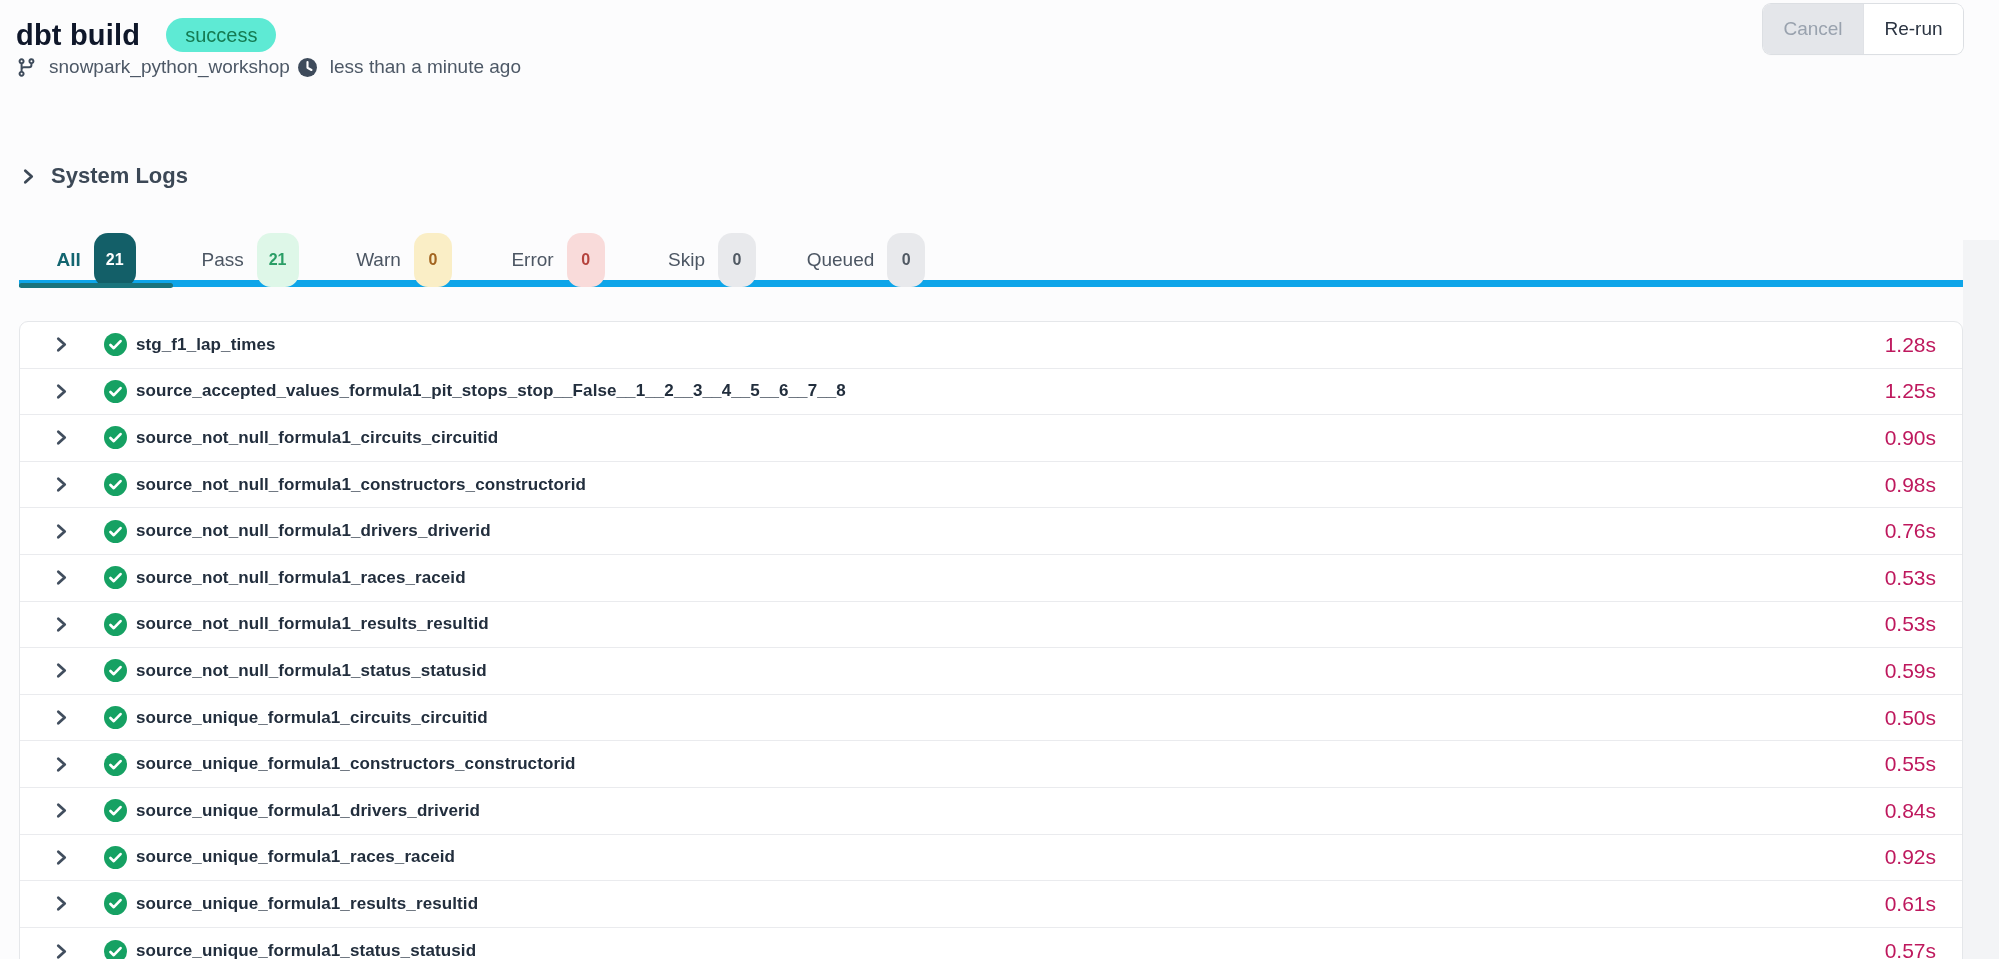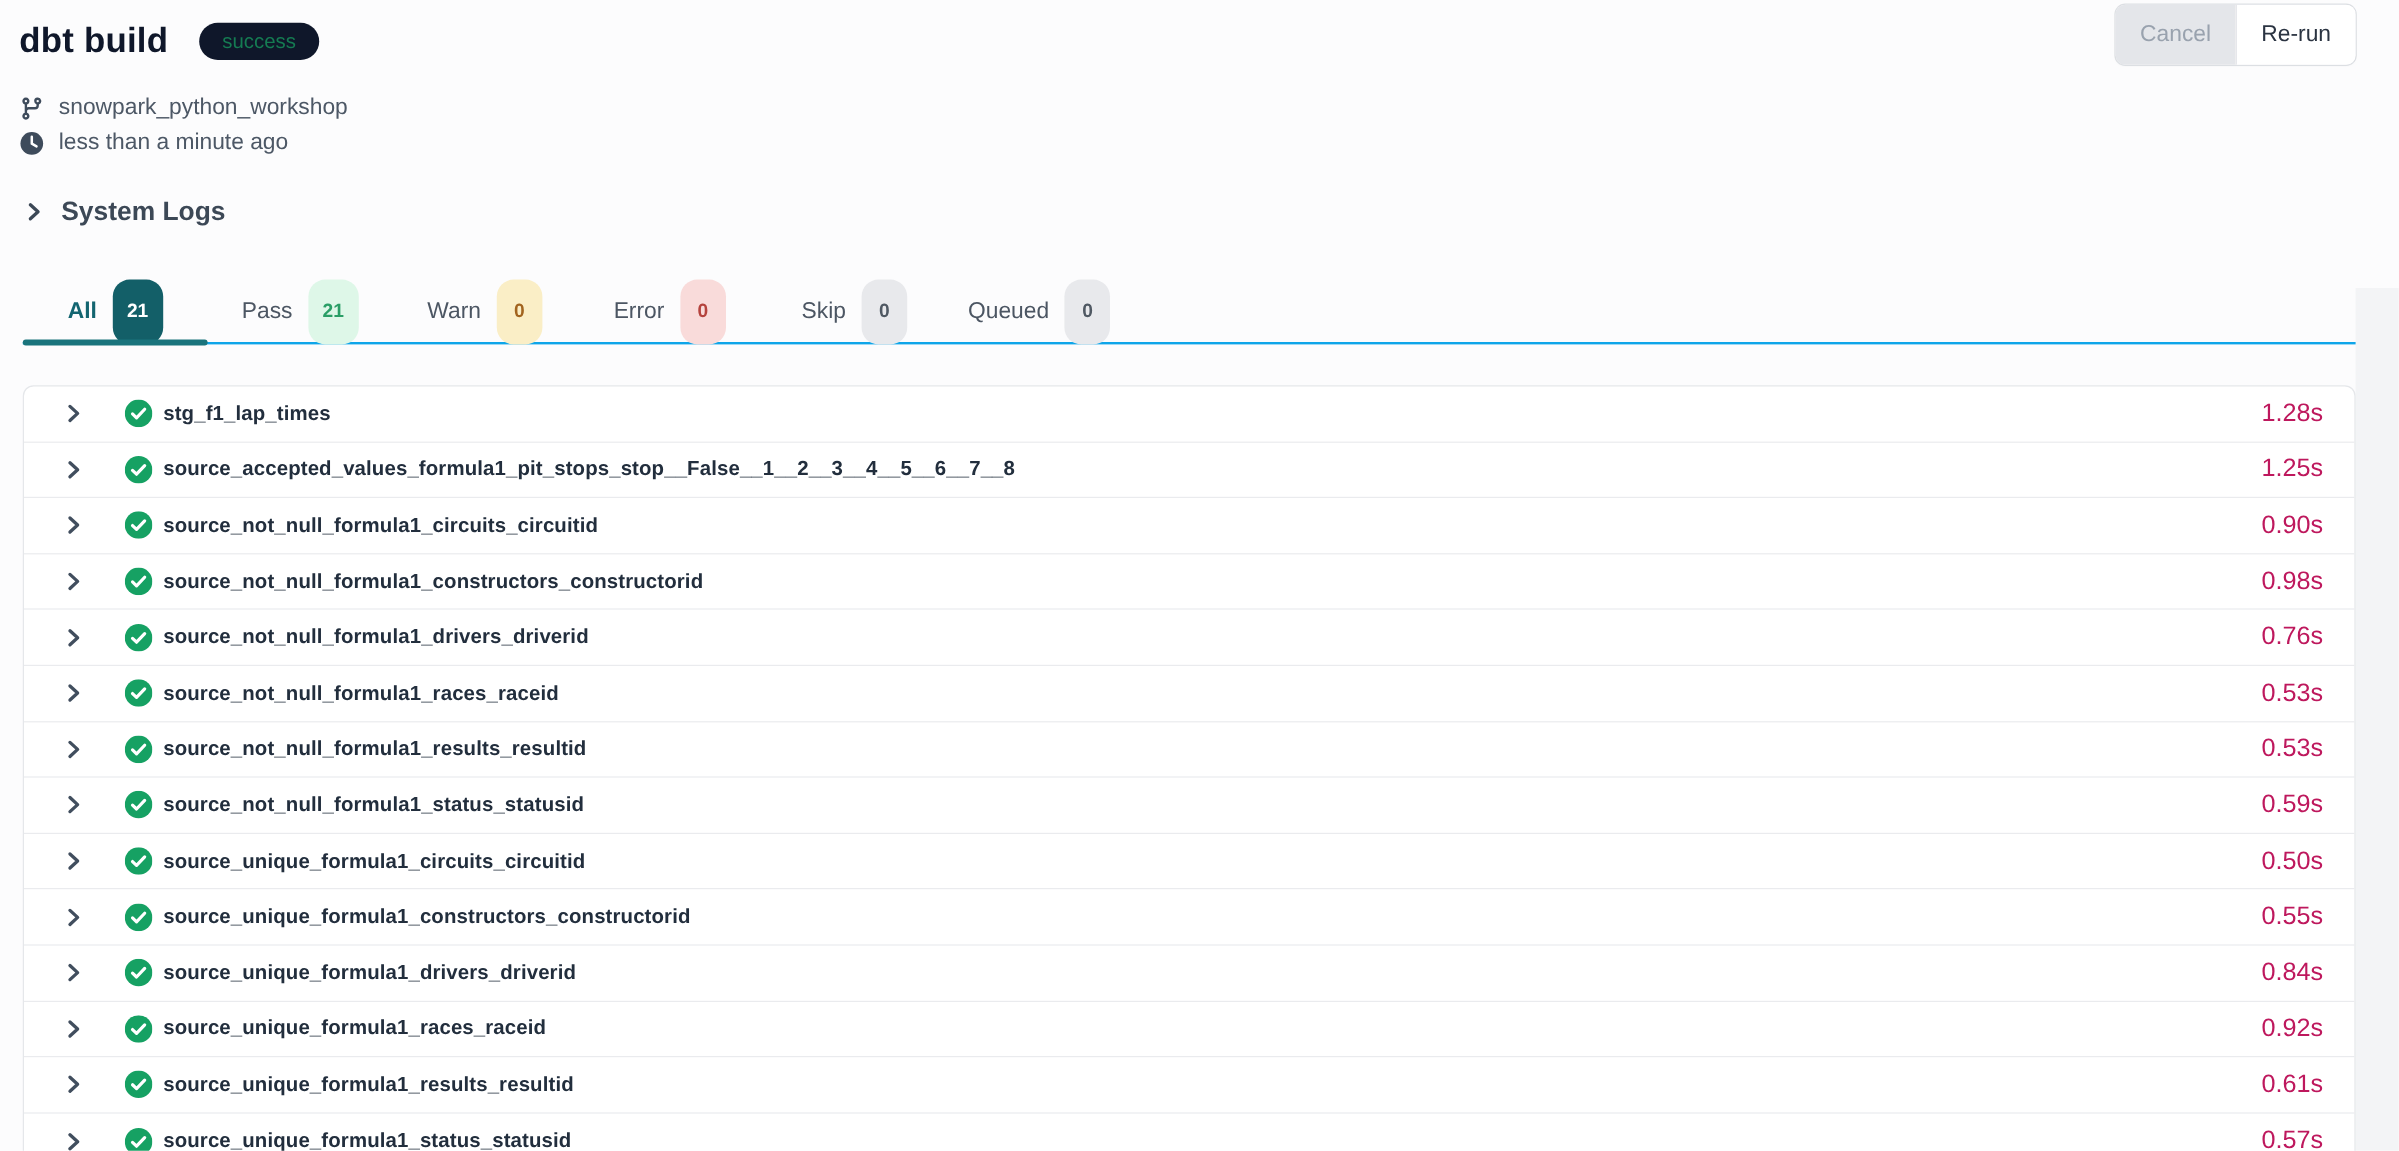--- a/index.html
+++ b/index.html
@@ -12,24 +12,24 @@
   }
   .scroll-gutter {
     position: absolute; right: 0; top: 240px; bottom: 0; width: 36px;
     background: #f3f4f6;
   }
   
   .header { position: absolute; top: 18px; left: 16px; right: 36px; }
   .title-row { display: flex; align-items: center; gap: 26px; }
   .page-title { font-size: 29px; font-weight: 700; color: #0f172a; letter-spacing: 0.2px; }
   .status-pill {
-    background: #0f172a; color: #157b52; font-size: 17px; font-weight: 400;
+    background: #5eead4; color: #157b52; font-size: 20px; font-weight: 400;
     padding: 7px 19px; border-radius: 18px; line-height: 1;
   }
-  .meta { margin-top: 28px; display: flex; flex-direction: column; gap: 7px; }
+  .meta { margin-top: 4px; display: flex; flex-direction: row; gap: 7px; }
   .meta-row { display: flex; align-items: center; gap: 12px; color: #4d5866; font-size: 19px; }
   .meta-row .micon { width: 21px; height: 21px; color: #3e4b5b; flex: none; display: inline-flex; }
   .micon svg { width: 100%; height: 100%; }
   
   .actions {
     position: absolute; top: 4px; right: 36px; display: flex;
     border-radius: 8px; box-shadow: 0 0 0 1px #dcdfe3, 0 1px 2px rgba(20,30,40,.04);
     overflow: hidden; height: 50px;
   }
   .btn {
@@ -40,21 +40,21 @@
   .btn-cancel { background: #e4e6ea; color: #99a2ae; }
   .btn-rerun { background: #ffffff; color: #2b3442; border-left: 1px solid #e0e2e6; font-weight: 400; text-align: right; }
   
   .syslogs { position: absolute; top: 163px; left: 20px; display: flex; align-items: center; gap: 14px; cursor: pointer; }
   .syslogs .chev-icon { width: 17px; height: 17px; color: #3c4856; display: inline-flex; }
   .syslogs .chev-icon svg { width: 100%; height: 100%; }
   .syslogs-label { font-size: 22px; font-weight: 700; color: #3c4856; }
   
   .tabbar {
     position: absolute; top: 233px; left: 19px; width: 1944px;
-    border-bottom: 2px solid #0ea5e9; display: flex; height: 54px;
+    border-bottom: 7px solid #0ea5e9; display: flex; height: 54px;
   }
   .tab {
     width: 154px; height: 54px; display: flex; align-items: center; justify-content: center;
     gap: 13px; cursor: pointer; position: relative; font-size: 19px; color: #4c5663;
   }
   .tab .tab-count {
     font-size: 16px; font-weight: 700; line-height: 1; padding: 19px 12px;
     border-radius: 14px; min-width: 38px; text-align: center;
   }
   .tab.active { color: #136570; font-weight: 700; }

